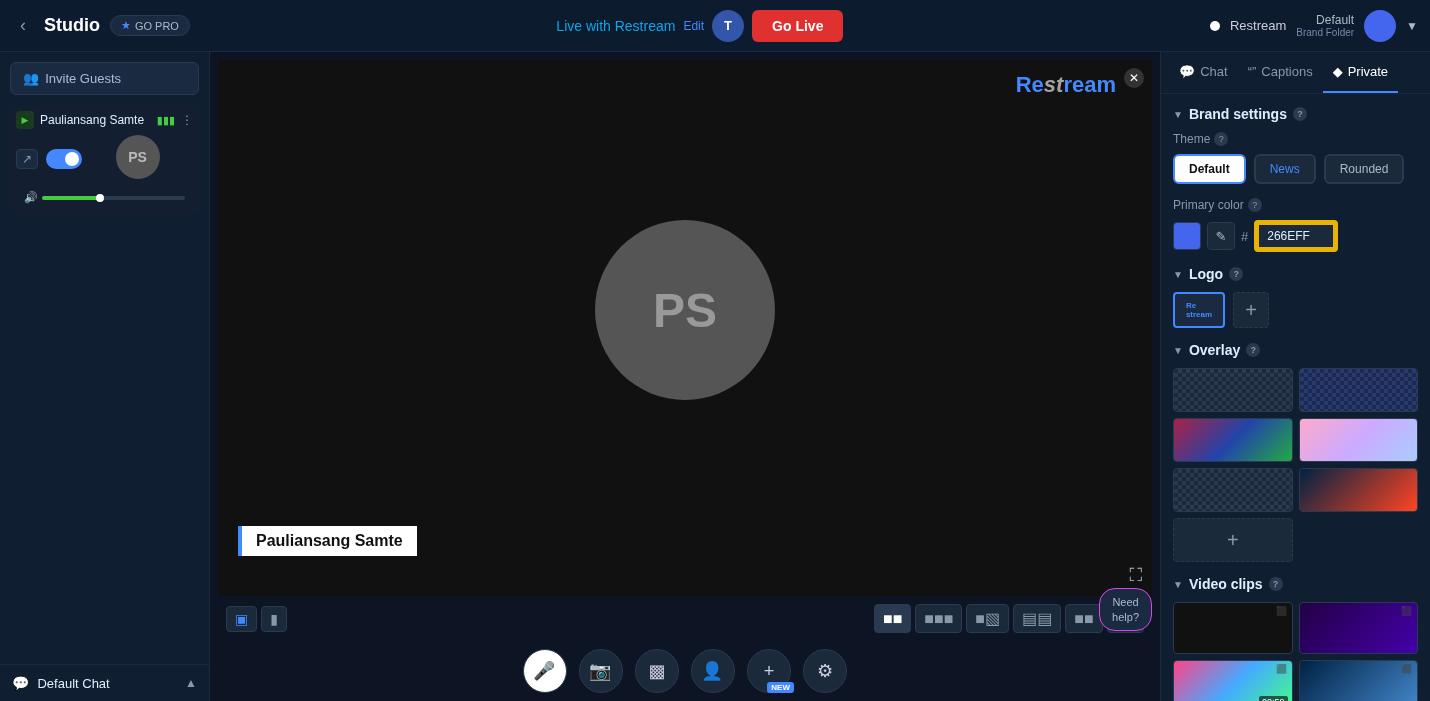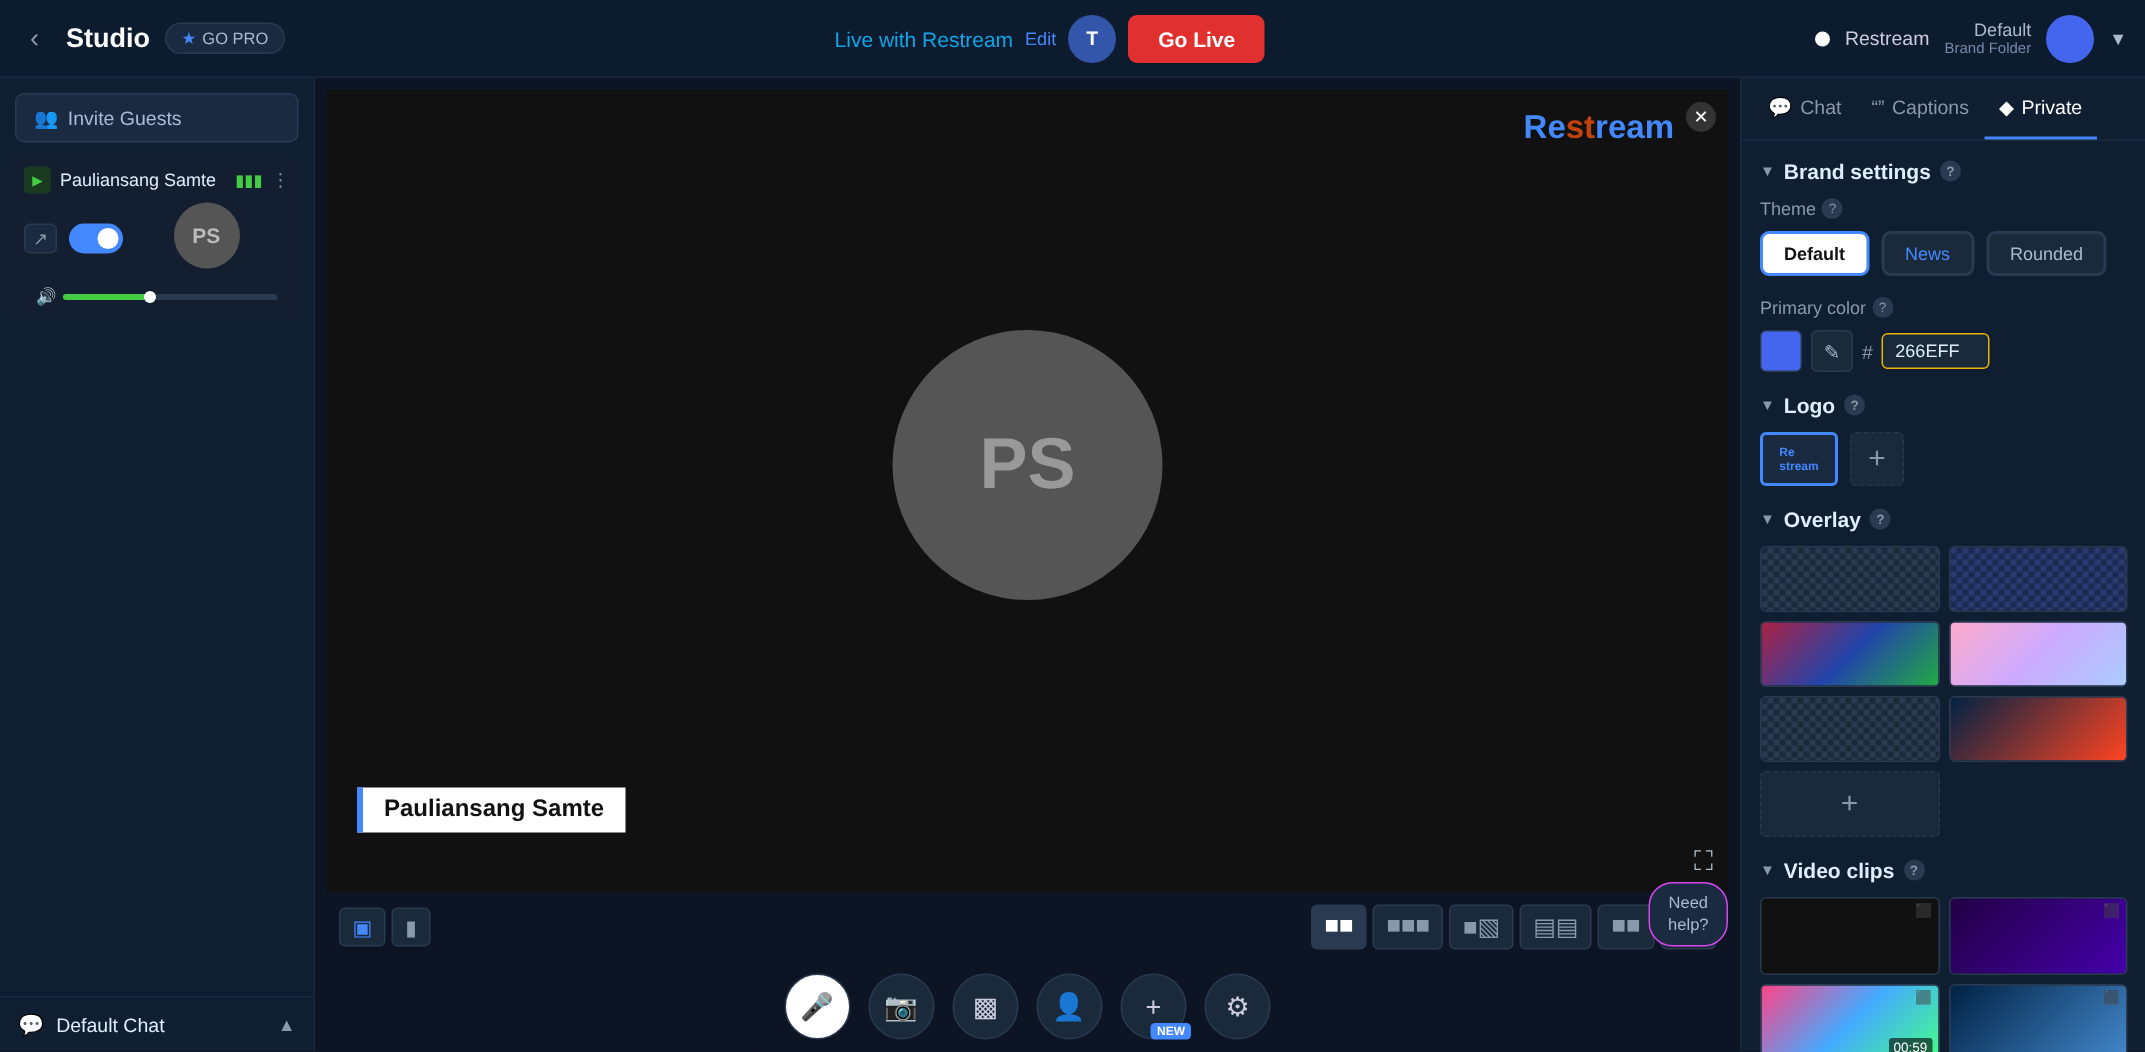--- a/index.html
+++ b/index.html
@@ -50,21 +50,21 @@
     .private-chat-content { display: flex; align-items: center; gap: 8px; }
     .chat-icon-sm { color: #aabbcc; font-size: 14px; }
     .private-chat-label { font-size: 13px; color: #ddeeff; }
     .chevron-up { color: #8899aa; font-size: 12px; }
 
     
     .center-panel { flex: 1; display: flex; flex-direction: column; background: #0d1525; }
     .canvas-area { flex: 1; background: #111; position: relative; overflow: hidden; margin: 8px 8px 0 8px; }
     .restream-logo { position: absolute; top: 12px; right: 36px; font-size: 22px; font-weight: 900; }
     .restream-logo span.r { color: #4488ff; }
-    .restream-logo span.est { color: #c2410c; }
+    .restream-logo span.est { color: #a3a3a3; font-style: italic; }
     .restream-logo span.ream { color: #4488ff; }
     .close-overlay-btn { position: absolute; top: 8px; right: 8px; background: #333; border: none; color: #fff; width: 20px; height: 20px; border-radius: 50%; cursor: pointer; font-size: 12px; display: flex; align-items: center; justify-content: center; }
     .main-avatar { position: absolute; top: 50%; left: 50%; transform: translate(-50%, -60%); width: 180px; height: 180px; background: #555; border-radius: 50%; display: flex; align-items: center; justify-content: center; font-size: 48px; font-weight: 700; color: #999; }
     .name-tag { position: absolute; bottom: 40px; left: 20px; background: #fff; color: #111; font-size: 16px; font-weight: 600; padding: 6px 14px; border-left: 4px solid #4488ff; }
     .fullscreen-btn { position: absolute; bottom: 10px; right: 10px; background: none; border: none; color: #aabbcc; font-size: 18px; cursor: pointer; }
 
     
     .layout-bar { display: flex; align-items: center; justify-content: space-between; padding: 8px 16px; background: #0d1525; }
     .layout-left { display: flex; gap: 4px; }
     .layout-icon-btn { background: #1a2a3a; border: 1px solid #2a3a50; padding: 4px 8px; border-radius: 4px; cursor: pointer; color: #8899aa; font-size: 16px; }
@@ -91,21 +91,21 @@
     .subsection-label { font-size: 12px; color: #8899aa; margin-bottom: 8px; display: flex; align-items: center; gap: 4px; }
     .theme-options { display: flex; gap: 8px; margin-bottom: 14px; }
     .theme-btn { border: 2px solid #2a3a50; background: #0f1e30; color: #aabbcc; padding: 6px 14px; border-radius: 6px; font-size: 12px; cursor: pointer; }
     .theme-btn.active { border-color: #4488ff; background: #fff; color: #111; font-weight: 600; }
     .theme-btn.news { border-color: #2a3a50; background: #1a2a3a; color: #4488ff; }
     .theme-btn.rounded { border-color: #2a3a50; background: #1a2a3a; color: #aabbcc; }
     .color-row { display: flex; align-items: center; gap: 6px; margin-bottom: 14px; }
     .color-swatch { width: 28px; height: 28px; background: #4466ee; border-radius: 4px; border: 1px solid #2a3a50; cursor: pointer; }
     .color-edit-btn { width: 28px; height: 28px; background: #1a2a3a; border: 1px solid #2a3a50; border-radius: 4px; color: #aabbcc; font-size: 13px; cursor: pointer; display: flex; align-items: center; justify-content: center; }
     .hash-sign { color: #8899aa; font-size: 13px; }
-    .color-hex-input { background: #1a2a3a; border: 1px solid #eab308; color: #ddeeff; font-size: 12px; padding: 4px 8px; border-radius: 4px; width: 72px; }
+    .color-hex-input { background: #1a2a3a; border: 5px solid #eab308; color: #ddeeff; font-size: 12px; padding: 4px 8px; border-radius: 4px; width: 84px; }
     .logo-row { display: flex; gap: 8px; align-items: center; margin-bottom: 14px; }
     .logo-thumb { width: 52px; height: 36px; background: #1a2a40; border: 2px solid #4488ff; border-radius: 4px; display: flex; align-items: center; justify-content: center; overflow: hidden; }
     .logo-text-inner { font-size: 8px; font-weight: 900; color: #4488ff; }
     .add-logo-btn { width: 36px; height: 36px; background: #1a2a3a; border: 1px dashed #2a3a50; border-radius: 4px; color: #8899aa; font-size: 20px; cursor: pointer; display: flex; align-items: center; justify-content: center; }
     .overlay-grid { display: grid; grid-template-columns: 1fr 1fr; gap: 6px; margin-bottom: 14px; }
     .overlay-thumb { height: 44px; border-radius: 4px; background: #1a2a3a; border: 1px solid #2a3a50; overflow: hidden; display: flex; align-items: center; justify-content: center; cursor: pointer; }
     .overlay-thumb.transparent { background: repeating-conic-gradient(#2a3a50 0% 25%, #1a2a3a 0% 50%) 0 0 / 8px 8px; }
     .overlay-thumb.blue-check { background: repeating-conic-gradient(#1a2a50 0% 25%, #2a3a70 0% 50%) 0 0 / 8px 8px; }
     .add-overlay-btn { height: 44px; border-radius: 4px; background: #1a2a3a; border: 1px dashed #2a3a50; color: #8899aa; font-size: 20px; cursor: pointer; display: flex; align-items: center; justify-content: center; }
     .video-clips-grid { display: grid; grid-template-columns: 1fr 1fr; gap: 6px; margin-bottom: 10px; }

